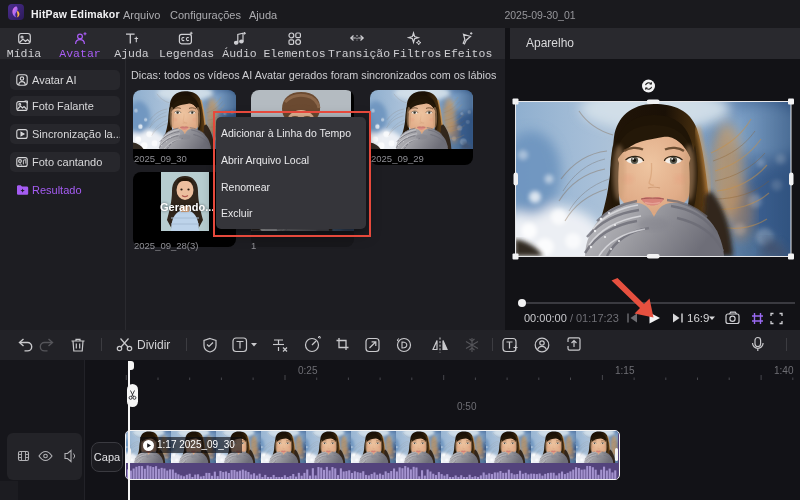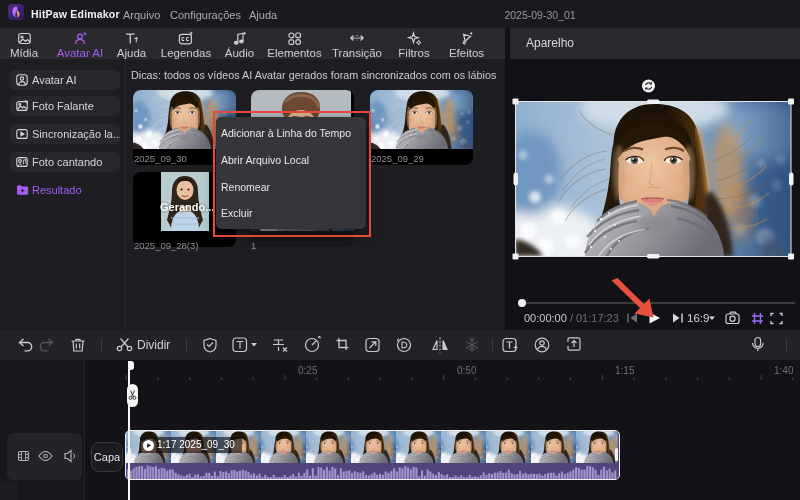--- a/index.html
+++ b/index.html
@@ -12,21 +12,21 @@
   
   #menubar { left:0; top:0; width:800px; height:28px; background:#1a1a1e; }
   #logo { left:8px; top:4px; width:16px; height:16px; border-radius:4px;
           background:linear-gradient(135deg,#4b2d8f 0%,#2c1b5a 100%); }
   #brand { left:31px; top:8px; font-size:10.5px; font-weight:bold; color:#f2f2f4; letter-spacing:0.2px; }
   .menuitem { top:8.5px; font-size:11px; color:#ababaf; }
   #proj-title { left:500px; top:9px; width:80px; text-align:center; font-size:10.5px; color:#96969b; }
 
   
   #tabbar { left:0; top:28px; width:505px; height:31px; background:#29292e; }
-  .tab { position:absolute; top:31px; text-align:center; color:#cfcfd3; }
+  .tab { position:absolute; top:31px; text-align:center; color:#cfcfd3;font-family:Liberation Mono, monospace; }
   .tab .ticon { height:15px; display:flex; justify-content:center; align-items:center; }
   .tab .tlabel { font-size:11.5px; margin-top:1px; }
   .tab.active { color:#a95df5; }
 
   
   #mainarea { left:0; top:59px; width:505px; height:271px; background:#1d1d22; }
   #sidebar-divider { left:125px; top:59px; width:1px; height:271px; background:#2a2a2f; }
   .sideitem { position:absolute; left:10px; width:110px; height:20px; background:#27272c;
               border-radius:5px; color:#d8d8da; font-size:11px; line-height:20px; overflow:hidden; white-space:nowrap; }
   .sideitem .si-icon { position:absolute; left:6px; top:4px; }
@@ -651,21 +651,21 @@
     <path d="M60.5 20.5 h-2.5 v5 h2.5 l3.5 3 v-11 Z"></path>
     <path d="M66.5 20.5 a3.5 3.5 0 0 1 0 5" stroke-width="1"></path>
   </svg>
 
   <svg class="abs" style="left:0;top:360px;" width="800" height="22" viewBox="0 0 800 22">
     <g stroke="#47474d" stroke-width="1">
       <path d="M126.3 15 v5 M158 17.5 v2.5 M189.7 17.5 v2.5 M221.4 17.5 v2.5 M253.1 17.5 v2.5 M285 15 v5 M316.7 17.5 v2.5 M348.4 17.5 v2.5 M380.1 17.5 v2.5 M411.8 17.5 v2.5 M443.7 15 v5 M475.4 17.5 v2.5 M507.1 17.5 v2.5 M538.8 17.5 v2.5 M570.5 17.5 v2.5 M602.4 15 v5 M634.1 17.5 v2.5 M665.8 17.5 v2.5 M697.5 17.5 v2.5 M729.2 17.5 v2.5 M761.1 15 v5 M792.8 17.5 v2.5"></path>
     </g>
   </svg>
   <div class="rt" style="left:275px;">0:25</div>
-  <div class="rt" style="left:434px;">0:50</div>
+  <div class="rt" style="left:434px;margin-top:36px;">0:50</div>
   <div class="rt" style="left:592px;">1:15</div>
   <div class="rt" style="left:751px;">1:40</div>
 
   <div id="clip" class="abs">
     <div class="abs" style="left:0;top:0;width:492px;height:32px;overflow:hidden;">
       <svg width="495" height="32" viewBox="0 0 495 32">
         <g>
           <svg x="0" width="45" height="32" viewBox="30 0 216 155" preserveAspectRatio="none">
               <use href="#scene"></use>
             </svg>

